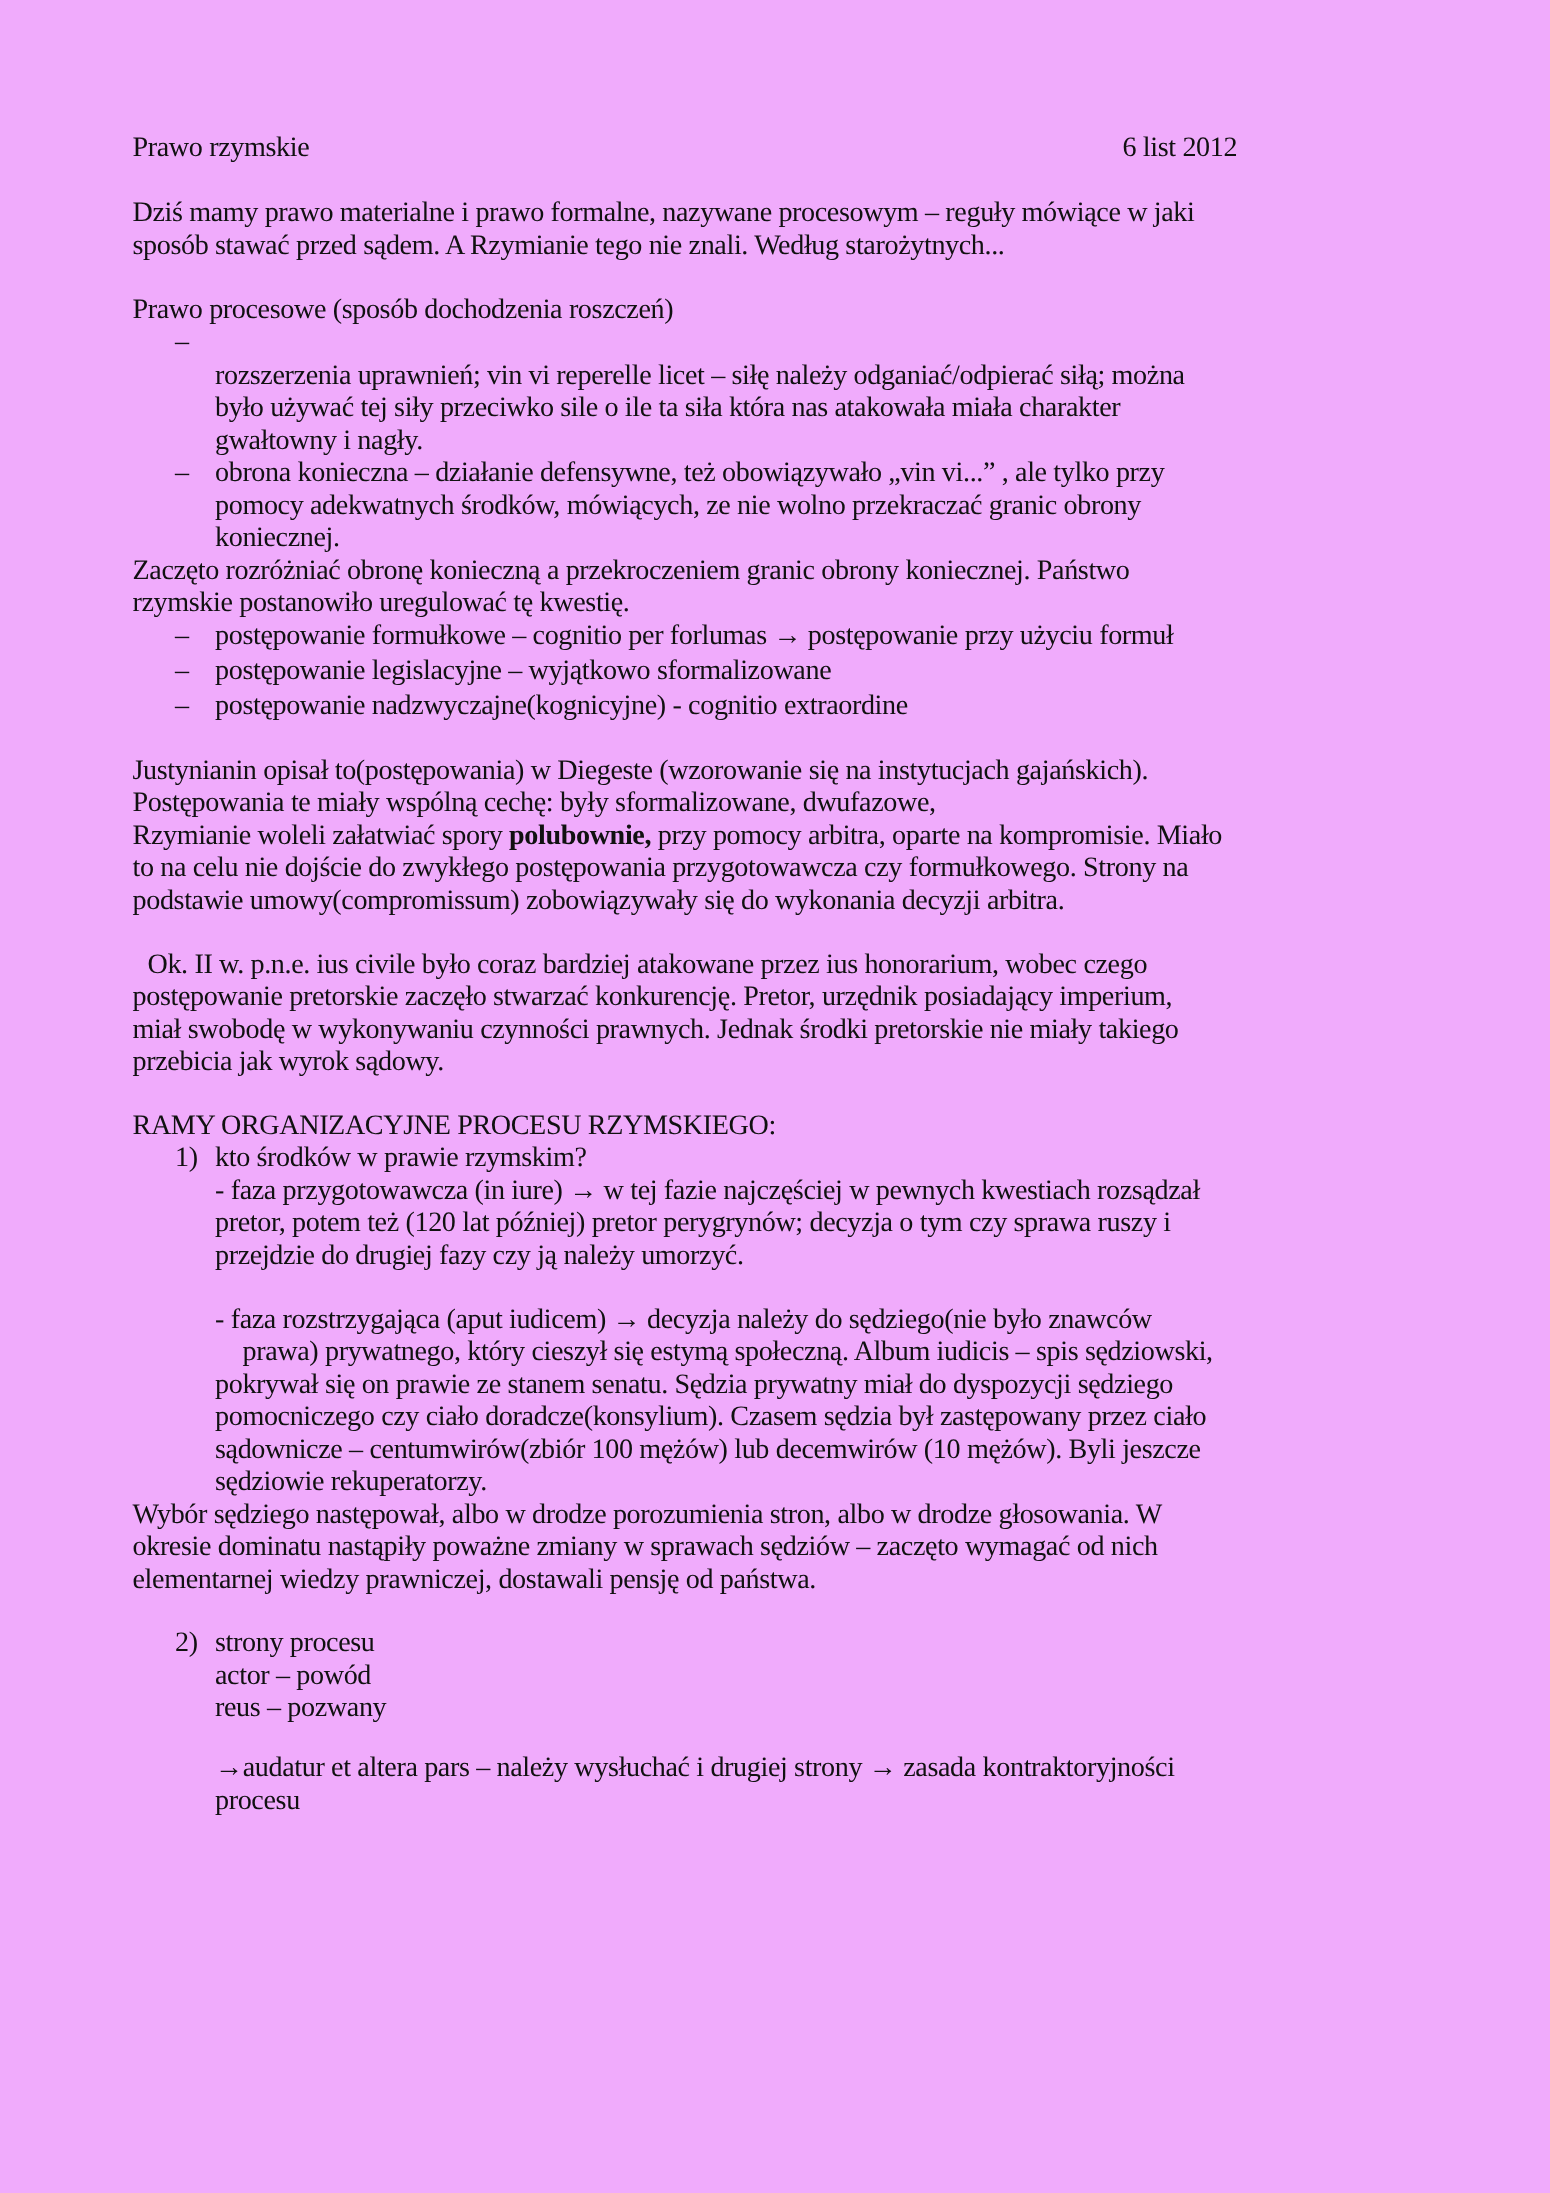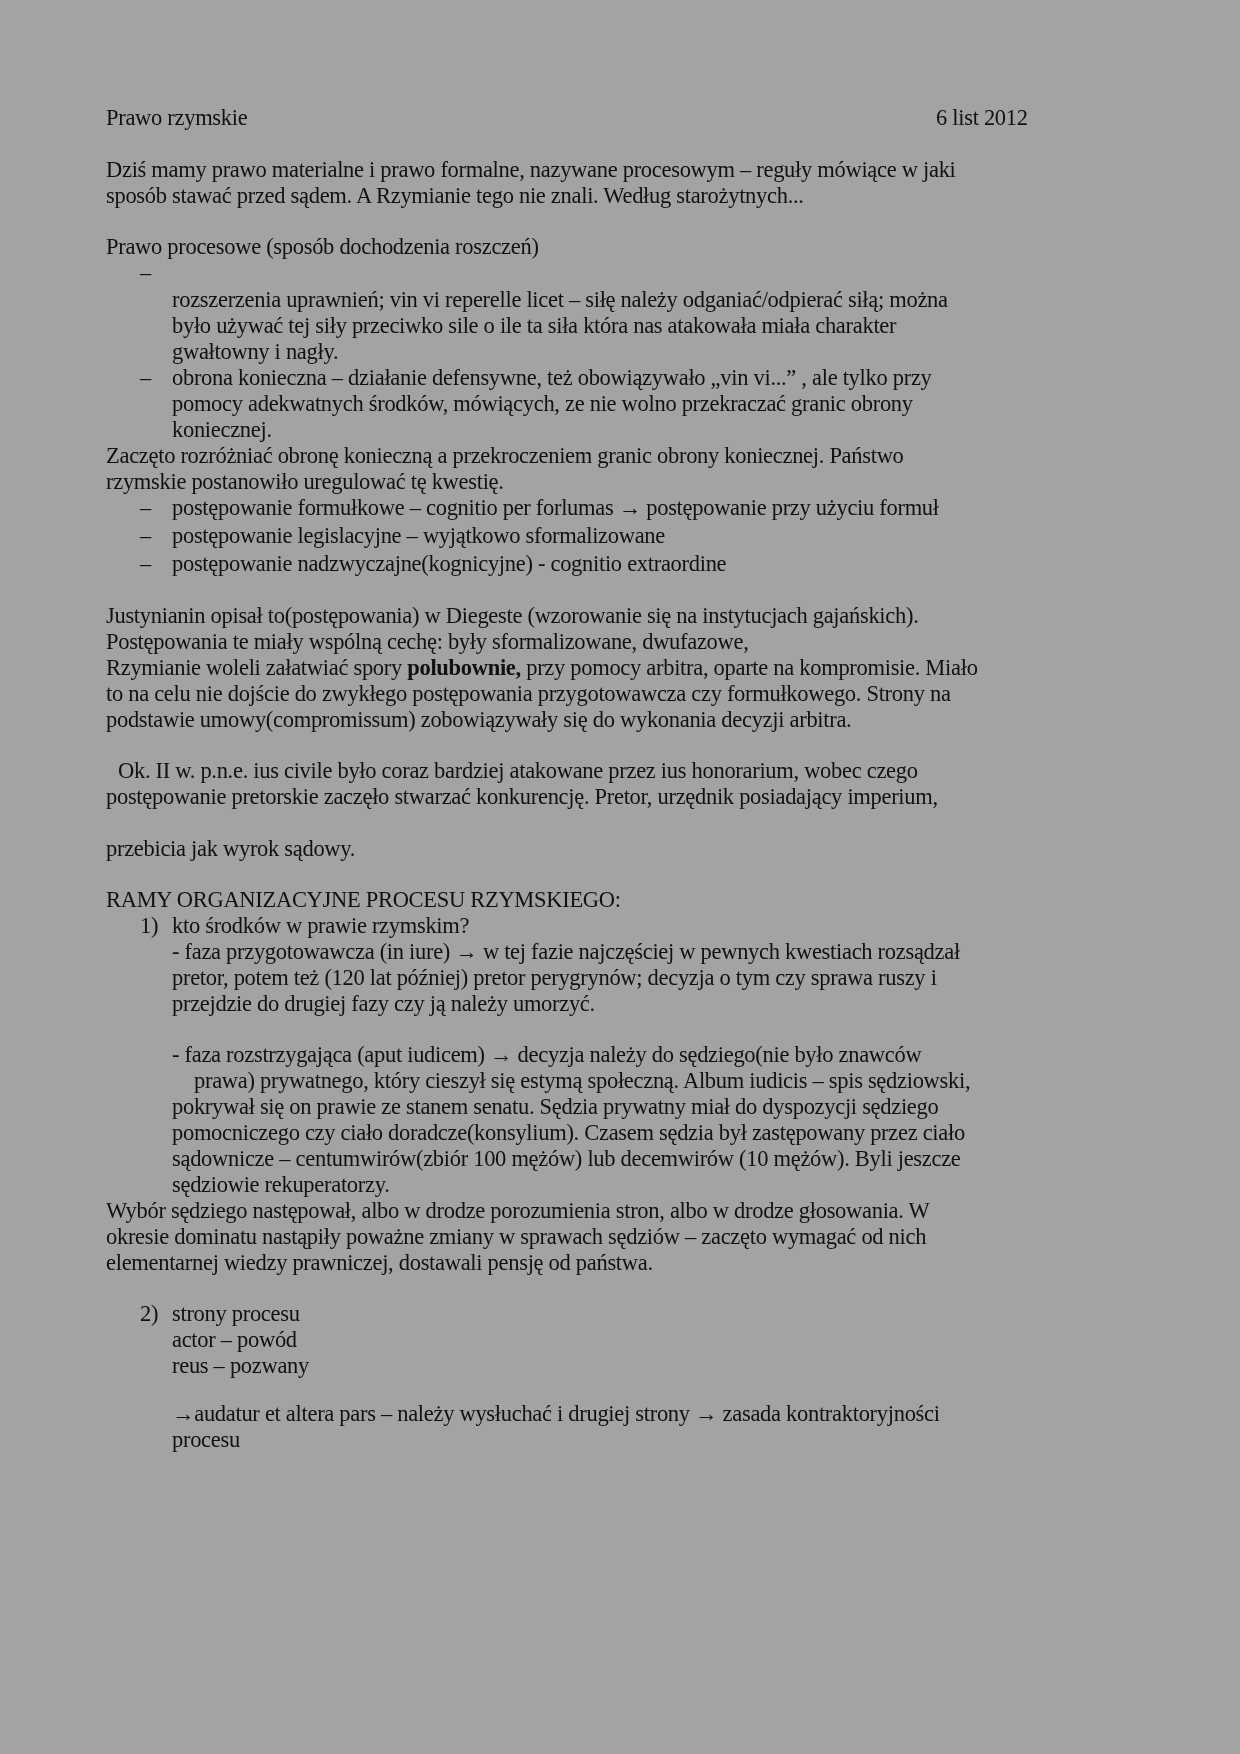--- a/index.html
+++ b/index.html
@@ -1,35 +1,35 @@
 <!DOCTYPE html>
 <html><head>
 <meta charset="utf-8">
 <style>
   html, body { margin: 0; padding: 0; background: #ffffff; }
   body { width: 1240px; height: 1754px; position: relative; overflow: hidden; }
   .page {
     position: absolute; left: 0; top: 0; width: 1240px; height: 1754px;
-    background: #a3a3a3;
+    background: #f0abfc;
     font-family: "Liberation Serif", "DejaVu Serif", serif;
     font-size: 22.5px; color: #111111;
     letter-spacing: -0.3px;
   }
   .ln { position: absolute; white-space: nowrap; line-height: 28px; }
   .b { font-weight: bold; }
   .dash { position: absolute; white-space: nowrap; line-height: 28px; }
   .num { position: absolute; white-space: nowrap; line-height: 28px; }
 </style>
 </head>
 <body>
 
 <div class="page">
 
   <div class="ln" style="left:106px; top:104px;">Prawo rzymskie</div>
-  <div class="ln" style="left:898px; top:104px;margin-left:38px;">6 list 2012</div>
+  <div class="ln" style="left:898px; top:104px;">6 list 2012</div>
 
   <div class="ln" style="left:106px; top:156px;">Dziś mamy prawo materialne i prawo formalne, nazywane procesowym – reguły mówiące w jaki</div>
   <div class="ln" style="left:106px; top:182px;">sposób stawać przed sądem. A Rzymianie tego nie znali. Według starożytnych...</div>
 
   <div class="ln" style="left:106px; top:233px;">Prawo procesowe (sposób dochodzenia roszczeń)</div>
 
   <div class="dash" style="left:140px; top:259px;">–</div>
   <div class="ln" style="left:172px; top:286px;">rozszerzenia uprawnień; vin vi reperelle licet – siłę należy odganiać/odpierać siłą; można</div>
   <div class="ln" style="left:172px; top:312px;">było używać tej siły przeciwko sile o ile ta siła która nas atakowała miała charakter</div>
   <div class="ln" style="left:172px; top:338px;">gwałtowny i nagły.</div>
@@ -50,20 +50,21 @@
   <div class="ln" style="left:172px; top:550px;">postępowanie nadzwyczajne(kognicyjne) - cognitio extraordine</div>
 
   <div class="ln" style="left:106px; top:602px;">Justynianin opisał to(postępowania) w Diegeste (wzorowanie się na instytucjach gajańskich).</div>
   <div class="ln" style="left:106px; top:628px;">Postępowania te miały wspólną cechę: były sformalizowane, dwufazowe,</div>
   <div class="ln" style="left:106px; top:654px;"><span>Rzymianie woleli załatwiać spory </span><span class="b">polubownie,</span><span> przy pomocy arbitra, oparte na kompromisie. Miało</span></div>
   <div class="ln" style="left:106px; top:680px;">to na celu nie dojście do zwykłego postępowania przygotowawcza czy formułkowego. Strony na</div>
   <div class="ln" style="left:106px; top:706px;">podstawie umowy(compromissum) zobowiązywały się do wykonania decyzji arbitra.</div>
 
   <div class="ln" style="left:106px; top:757px;margin-left:12px;">Ok. II w. p.n.e. ius civile było coraz bardziej atakowane przez ius honorarium, wobec czego</div>
   <div class="ln" style="left:106px; top:783px;text-align:right;">postępowanie pretorskie zaczęło stwarzać konkurencję. Pretor, urzędnik posiadający imperium,</div>
+  <div class="ln" style="left:106px; top:809px;">miał swobodę w wykonywaniu czynności prawnych. Jednak środki pretorskie nie miały takiego</div>
   <div class="ln" style="left:106px; top:835px;">przebicia jak wyrok sądowy.</div>
 
   <div class="ln" style="left:106px; top:886px;">RAMY ORGANIZACYJNE PROCESU RZYMSKIEGO:</div>
 
   <div class="num" style="left:140px; top:912px;">1)</div>
   <div class="ln" style="left:172px; top:912px;">kto środków w prawie rzymskim?</div>
   <div class="ln" style="left:172px; top:938px;">- faza przygotowawcza (in iure) → w tej fazie najczęściej w pewnych kwestiach rozsądzał</div>
   <div class="ln" style="left:172px; top:964px;">pretor, potem też (120 lat później) pretor perygrynów; decyzja o tym czy sprawa ruszy i</div>
   <div class="ln" style="left:172px; top:990px;">przejdzie do drugiej fazy czy ją należy umorzyć.</div>
 

